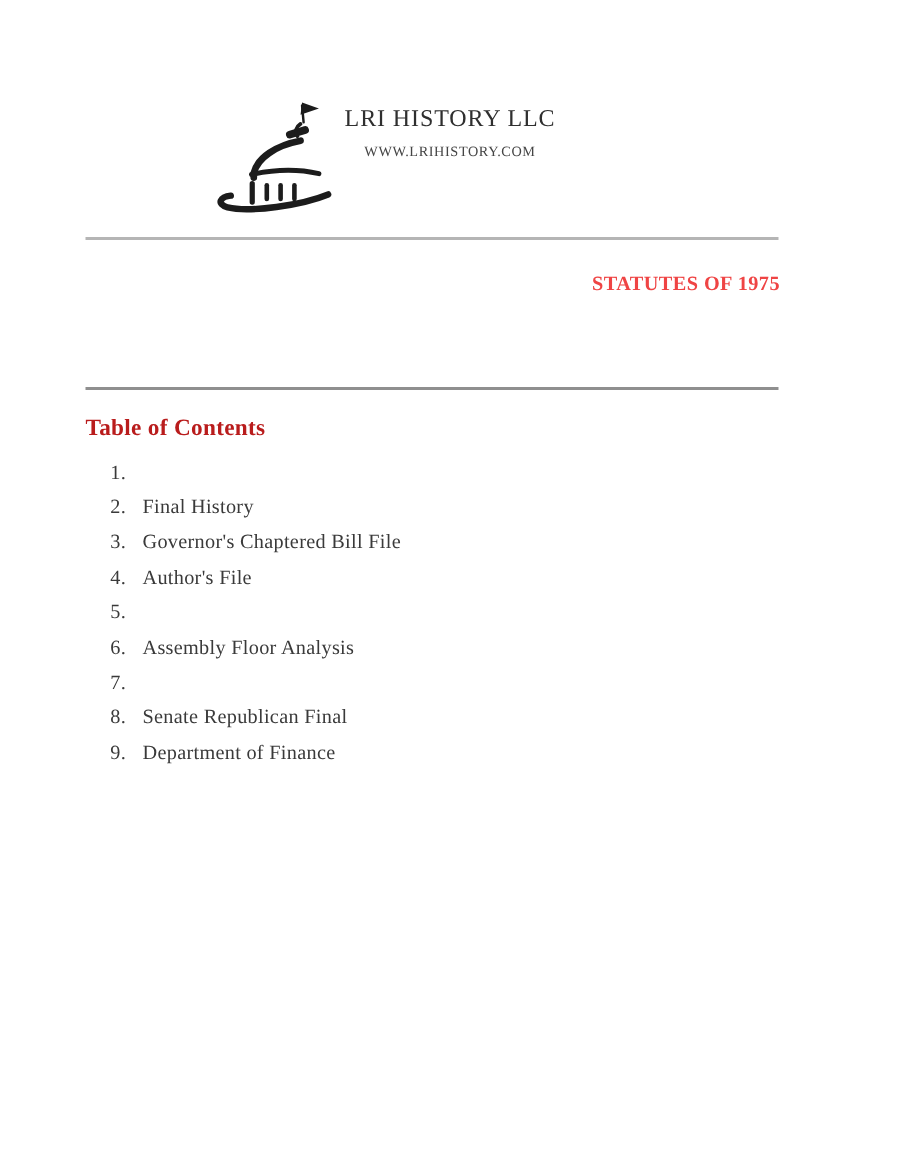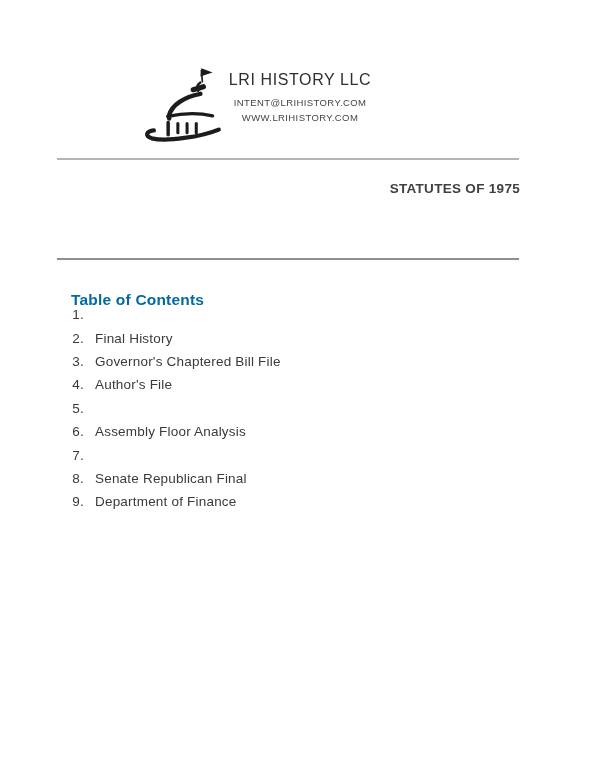--- a/index.html
+++ b/index.html
@@ -1,20 +1,20 @@
 <!DOCTYPE html>
 <html><head>
 <meta charset="utf-8">
 <style>
   html,body { margin:0; padding:0; background:#ffffff; }
   .page {
     position:relative;
     width:600px; height:641px;
     background:#ffffff;
-    font-family:Liberation Sans, sans-serif;
+    font-family:Liberation Serif, serif;
     overflow:hidden;
   }
   .logo {
     position:absolute; left:138px; top:58px;
     width:92px; height:86px;
   }
   .company {
     position:absolute; left:213px; top:71px;
     width:174px; text-align:center;
   }
@@ -26,27 +26,27 @@
     font-size:9.5px; line-height:15px;
     letter-spacing:0.4px; color:#454545; white-space:nowrap;
   }
   .rule { position:absolute; left:57px; width:462px; }
   .rule-top { top:158px; height:2px; background:#b5b5b5; }
   .rule-bottom { top:258px; height:1.5px; background:#8f8f8f; }
   .ref-block {
     position:absolute; right:80px; top:179px;
     text-align:center; font-weight:bold;
     font-size:13.5px; line-height:20.5px;
-    color:#404040; letter-spacing:0.3px;
+    color:#ef4444; letter-spacing:0.3px;
   }
   .ref-block div { white-space:pre; }
   .toc-title {
     position:absolute; left:53px; top:273px;
-    margin:18px; font-size:15.5px; font-weight:bold;
-    color:#0369a1; letter-spacing:0.2px;
+    margin:4px; font-size:15.5px; font-weight:bold;
+    color:#b91c1c; letter-spacing:0.2px;
   }
   .toc-list { position:absolute; left:68px; top:303px; }
   .toc-row {
     display:flex; align-items:center;
     height:23.4px; font-size:13.5px; color:#3a3a3a;
     letter-spacing:0.2px;
   }
   .toc-num { width:16px; text-align:right; margin-right:11px; }
 </style>
 </head>
@@ -73,21 +73,20 @@
         <path d="M48 63 L48 72" stroke-width="3"></path>
         <path d="M57 63 L57 72" stroke-width="3"></path>
 
         <path d="M79 69 C 62 76, 28 81, 13.5 77.5 C 5.5 75, 9 70.5, 15.5 69.8" stroke-width="4.2"></path>
       </g>
     </svg>
   </div>
 
   <div class="company">
     <div class="company-name">LRI HISTORY LLC</div>
-    <div class="contact-line">INTENT@LRIHISTORY.COM</div>
     <div class="contact-line">WWW.LRIHISTORY.COM</div>
   </div>
 
   <div class="rule rule-top"></div>
 
   <div class="ref-block">
     <div>STATUTES OF 1975</div>
   </div>
 
   <div class="rule rule-bottom"></div>

